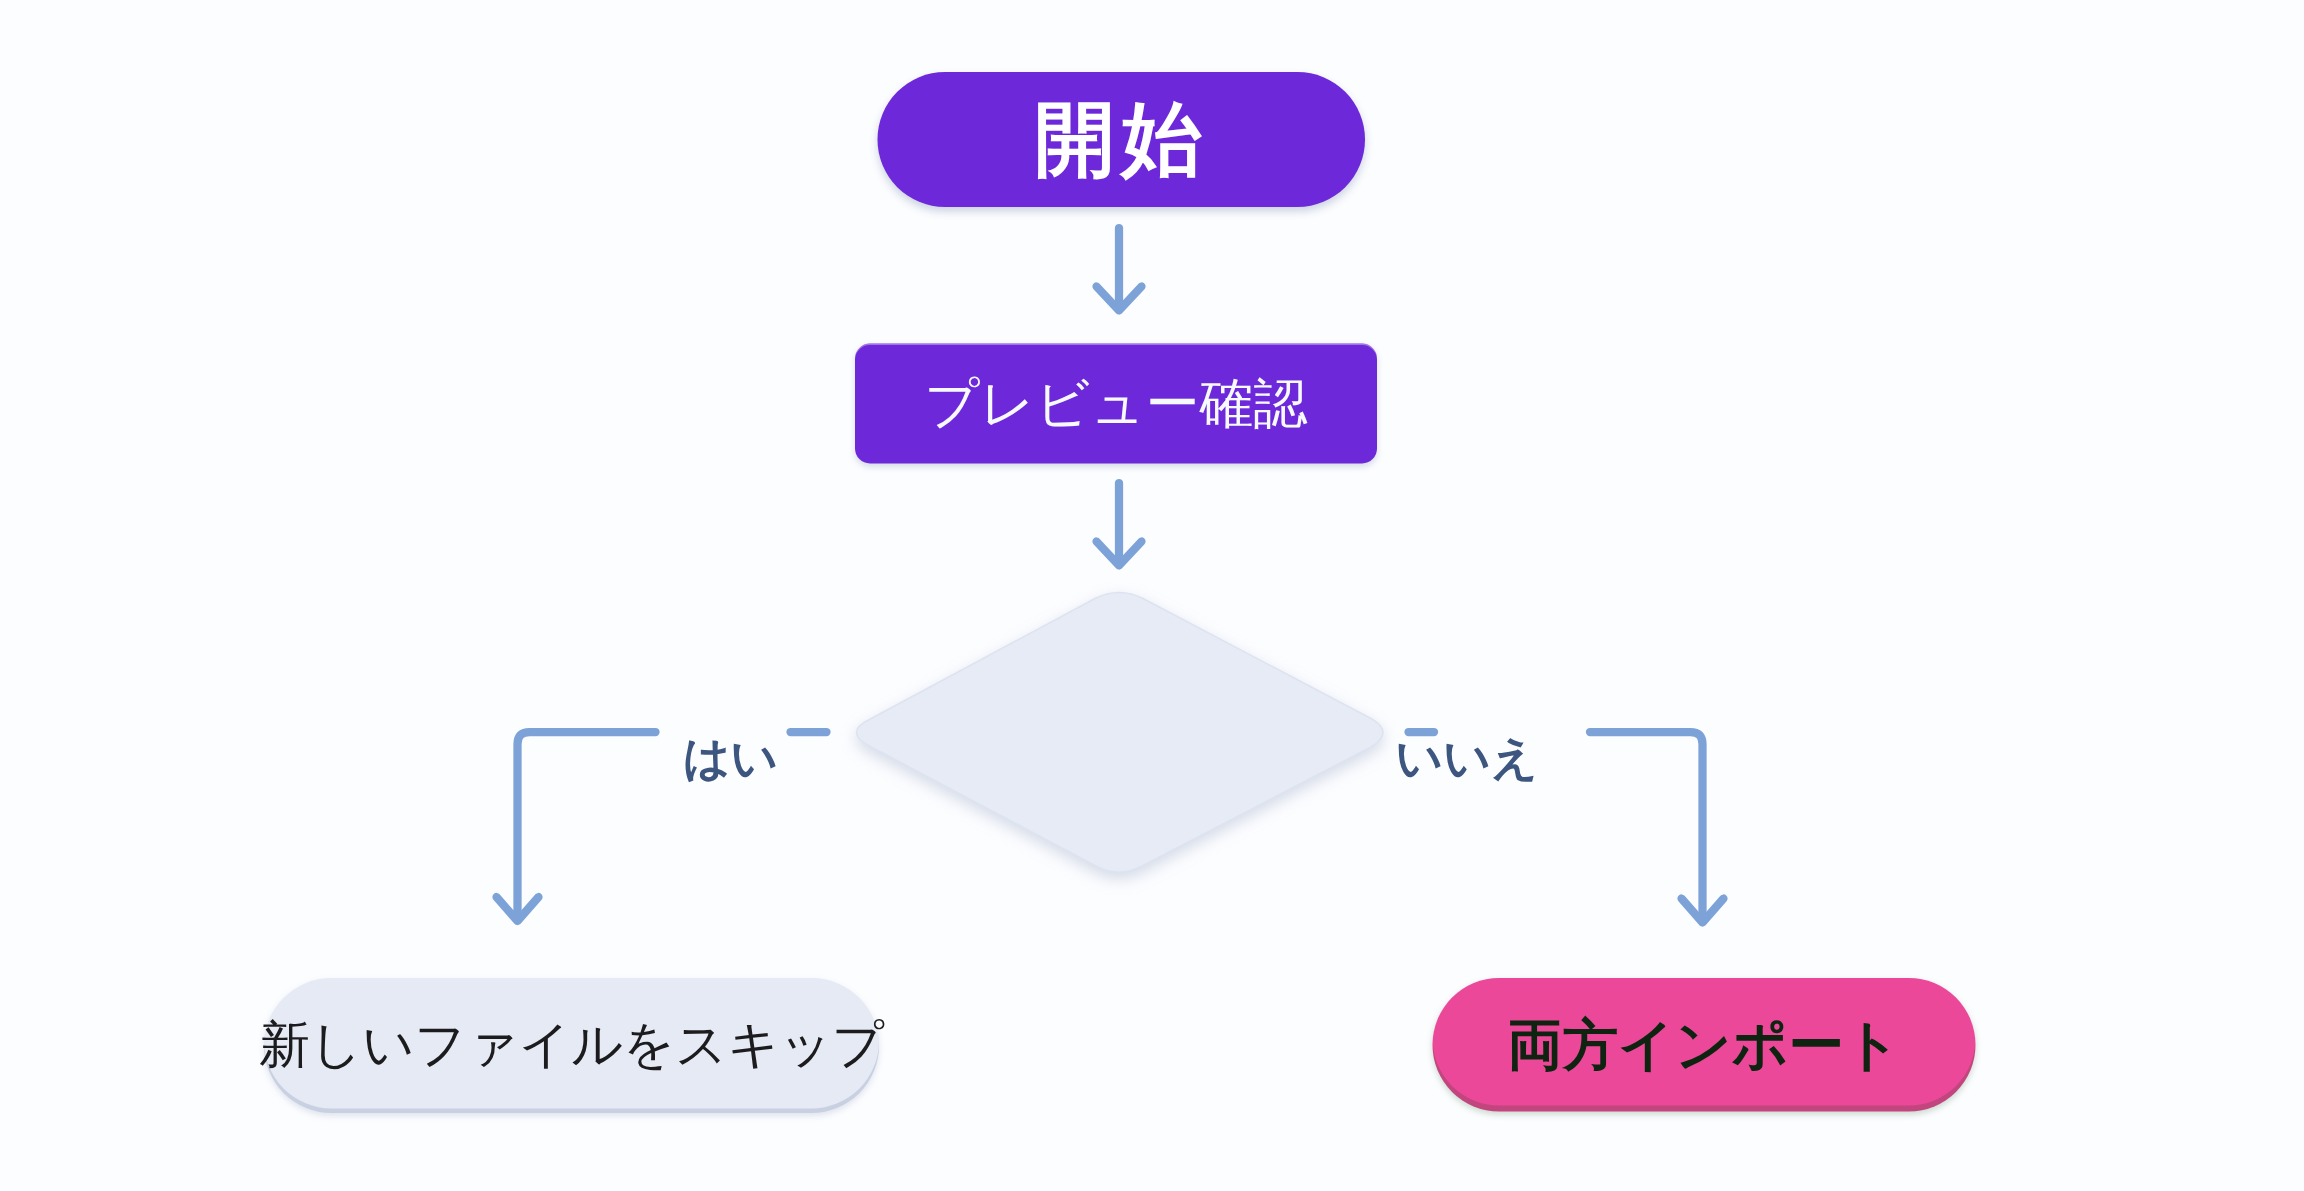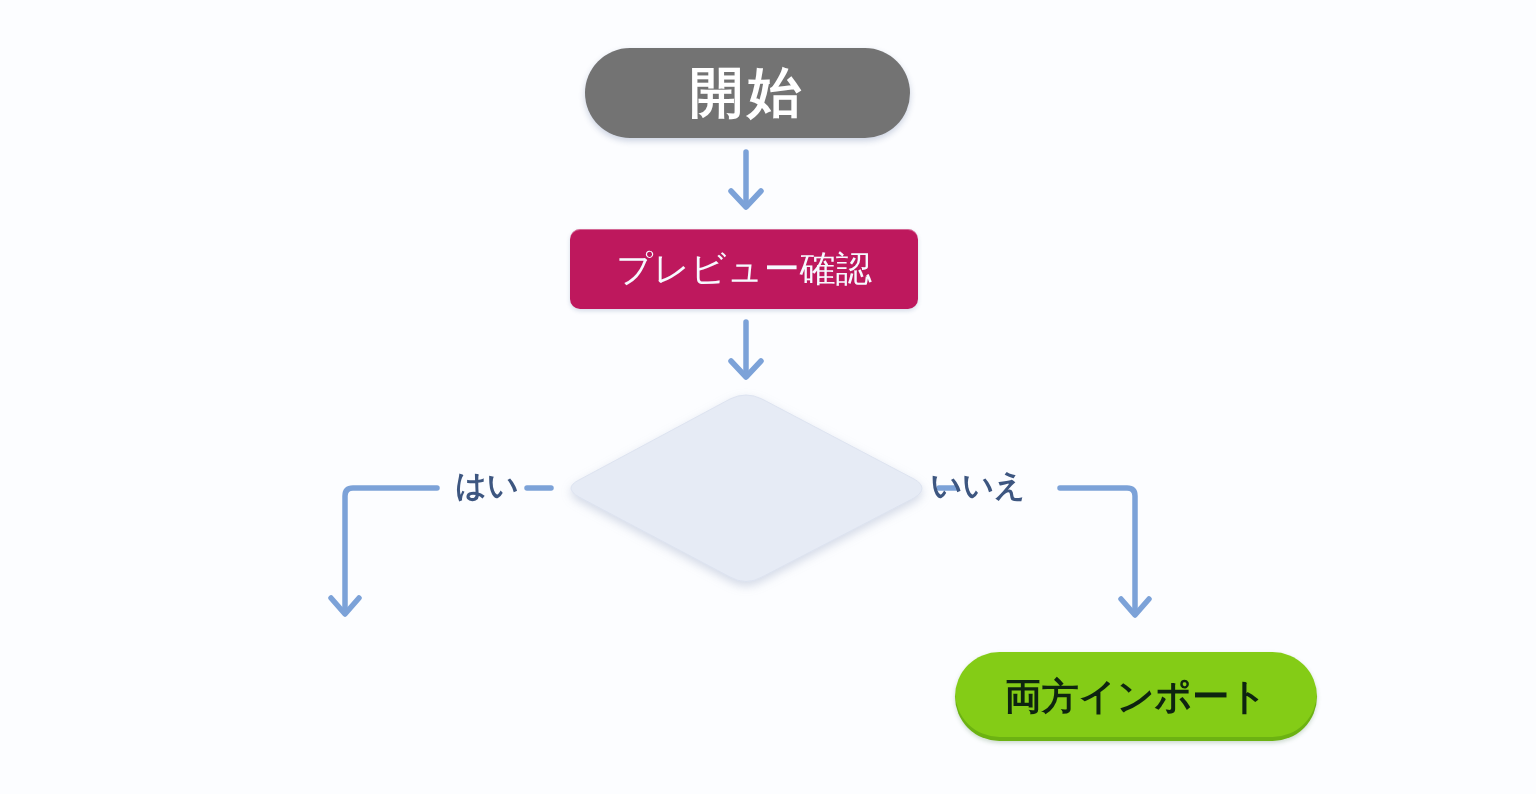--- a/index.html
+++ b/index.html
@@ -18,31 +18,31 @@
     position:absolute;
     display:flex;
     align-items:center;
     justify-content:center;
     box-sizing:border-box;
     text-align:center;
     white-space:nowrap;
   }
   .node-start{
     left:585px;top:48px;width:325px;height:90px;
-    background:#737373;
+    background:#6d28d9;
     border-radius:46px;
     color:#ffffff;
     font-size:54px;
     font-weight:600;
     letter-spacing:4px;
     box-shadow:0 3px 6px rgba(30,60,120,.22);
   }
   .node-preview{
     left:570px;top:229px;width:348px;height:80px;
-    background:#be185d;
+    background:#6d28d9;
     border-radius:10px;
     color:#f6faff;
     font-size:36px;
     font-weight:500;
     box-shadow:inset 0 1px 0 rgba(255,255,255,.35), 0 2px 4px rgba(40,70,130,.18);
   }
   .decision-label{
     left:596px;top:466px;width:300px;
     color:#2b3c60;
     font-size:37px;
@@ -52,34 +52,35 @@
     left:176px;top:652px;width:410px;height:90px;
     background:#e6eaf4;
     border-radius:46px;
     color:#1c1c1e;
     font-size:34px;
     font-weight:500;
     box-shadow:inset 0 -3px 0 rgba(165,178,205,.45), 0 2px 4px rgba(120,135,170,.22);
   }
   .node-import{
     left:955px;top:652px;width:362px;height:89px;
-    background:#84cc16;
+    background:#ec4899;
     border-radius:45px;
     color:#0e2410;
     font-size:37px;
     font-weight:600;
     box-shadow:inset 0 -4px 0 rgba(0,60,0,.18), 0 2px 4px rgba(60,110,60,.25);
   }
   .edge-label{
     position:absolute;
     transform:translate(-50%,-50%);
     color:#3d5680;
     font-size:31px;
     font-weight:700;
     white-space:nowrap;
+    margin-top:20px;
   }
   .edge-label-yes{left:487px;top:486px;}
   .edge-label-no{left:978px;top:486px;}
   svg.connectors{
     position:absolute;
     left:0;top:0;
     width:1536px;height:794px;
   }
   .diamond-shape{
     filter:drop-shadow(0 4px 5px rgba(110,130,170,.28));
@@ -118,20 +119,21 @@
         <path d="M1121,599 L1135,615 L1149,599"></path>
       </g>
     </g>
   </svg>
 
   <div class="node node-start">開始</div>
 
   <div class="node node-preview">プレビュー確認</div>
 
 
+  <div class="node node-skip">新しいファイルをスキップ</div>
 
   <div class="node node-import">両方インポート</div>
 
   <span class="edge-label edge-label-yes">はい</span>
 
   <span class="edge-label edge-label-no">いいえ</span>
 
 </div>
 
 </body></html>

